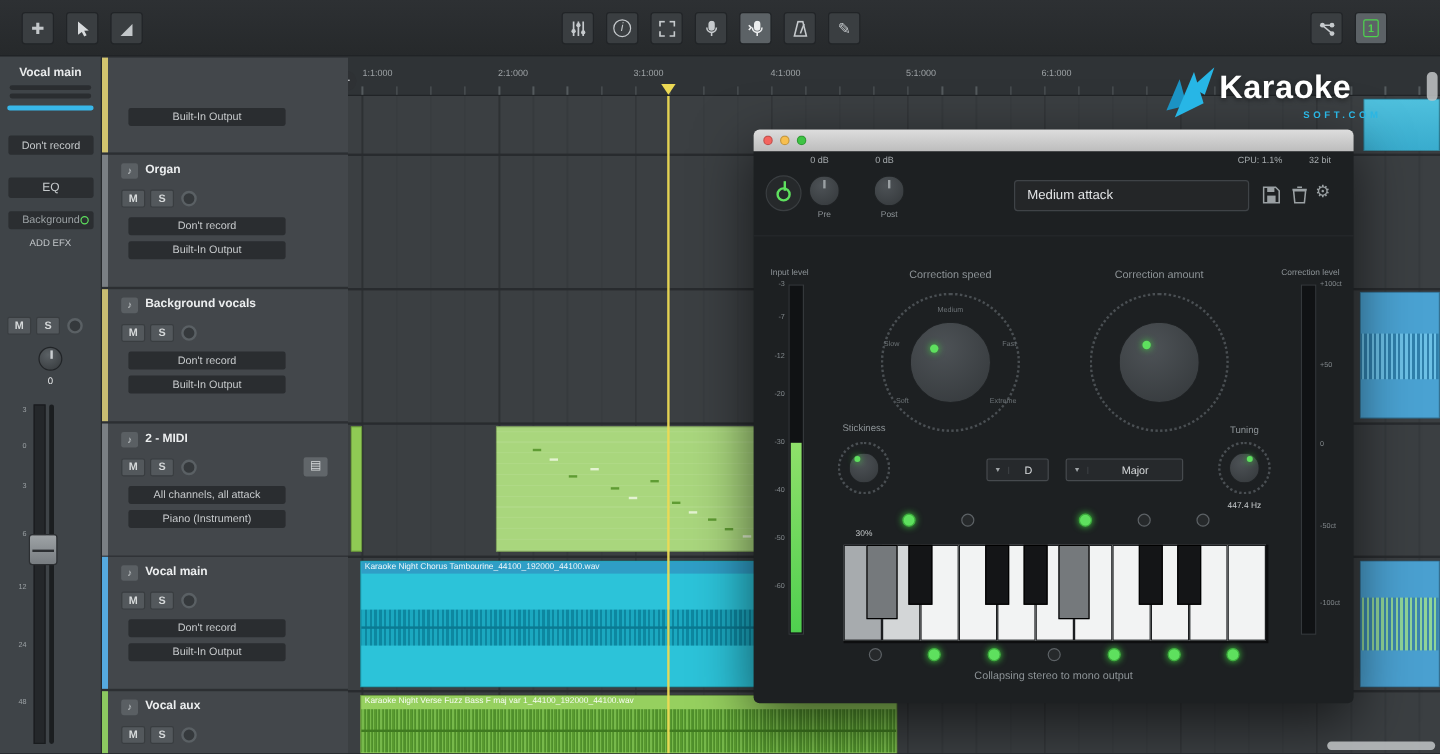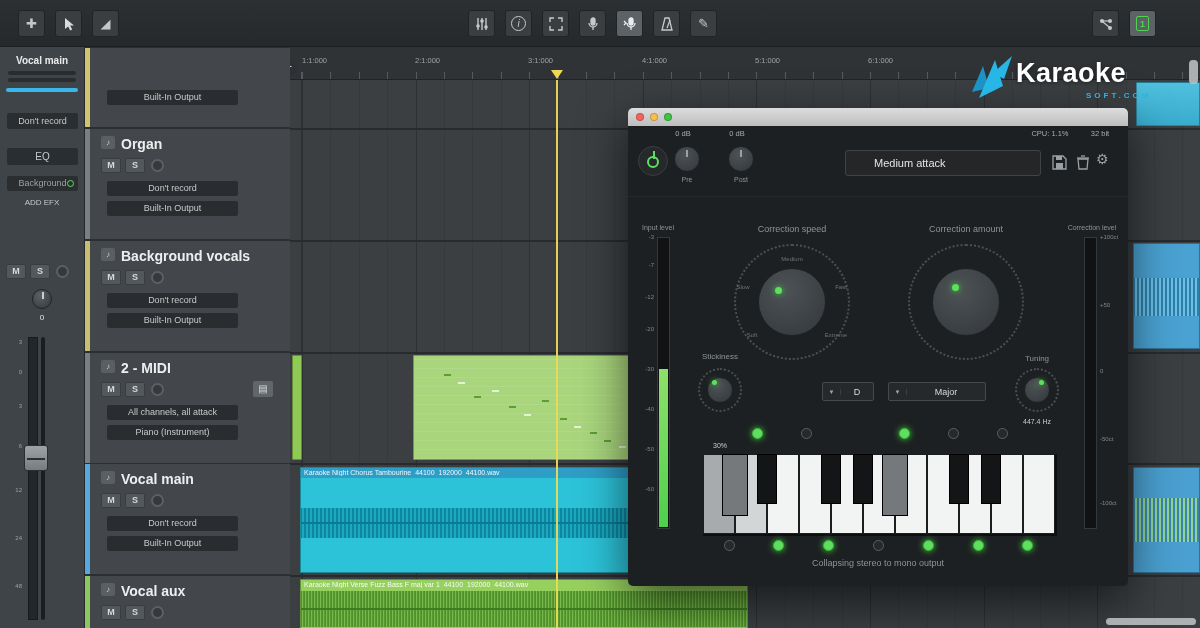--- a/index.html
+++ b/index.html
@@ -20,21 +20,21 @@
   .sbtn{position:absolute;background:#2b2e31;border-radius:2px;color:#c6cacc;font-size:9px;text-align:center;}
   .msbtn{position:absolute;width:20px;height:15px;background:#53585c;border:1px solid #393d40;border-radius:2px;font-size:9px;font-weight:bold;color:#d6d9da;text-align:center;line-height:13px;}
   .recbtn{position:absolute;width:13px;height:13px;border-radius:50%;background:#35393c;border:2px solid #5a6064;}
   .scalecol{position:absolute;font-size:6px;color:#9aa0a3;text-align:right;width:14px;}
 
   
   .panel{position:absolute;left:85px;top:47px;width:205px;height:581px;background:#2c2f32;z-index:9;}
   .tblock{position:absolute;left:0;width:205px;background:#43474b;}
   .cstrip{position:absolute;left:0;top:0;width:5px;height:100%;}
   .ticon{position:absolute;left:16px;top:7px;width:14px;height:13px;background:#5a5f63;border-radius:2px;color:#ccd0d2;font-size:8px;line-height:13px;text-align:center;}
-  .tname{position:absolute;left:36px;top:7px;font-size:14px;font-weight:bold;color:#eceeef;white-space:nowrap;}
+  .tname{position:absolute;left:36px;top:7px;font-size:10px;font-weight:bold;color:#eceeef;white-space:nowrap;}
   .pill{position:absolute;left:22px;width:131px;height:15px;background:#2a2d30;border-radius:2px;font-size:9px;color:#c7cacc;text-align:center;line-height:15px;white-space:nowrap;overflow:hidden;}
   .picon{position:absolute;width:13px;height:13px;color:#b9bdc0;font-size:12px;line-height:13px;text-align:center;}
 
   
   .ruler{position:absolute;left:290px;top:47px;width:910px;height:33px;background:#2f3336;border-bottom:1px solid #212427;z-index:4;}
   .ruler .ticks{position:absolute;left:0;bottom:0;width:100%;height:7px;background:repeating-linear-gradient(90deg,#545a5d 0 1px,transparent 1px 28.4px);background-position-x:12px;}
   .rlabel{position:absolute;top:9px;font-size:7.5px;color:#9da2a5;}
   .arrange{position:absolute;left:290px;top:80px;width:910px;height:548px;background:#3b3f42;
     background-image:repeating-linear-gradient(90deg,rgba(0,0,0,0.16) 0 1px,transparent 1px 113.6px),repeating-linear-gradient(90deg,rgba(0,0,0,0.08) 0 1px,transparent 1px 28.4px);
     background-position-x:12px;z-index:3;}
@@ -64,21 +64,21 @@
   .mscale{position:absolute;font-size:6px;color:#81878b;}
   .pselect{position:absolute;height:19px;background:#26292c;border:1px solid #464a4e;border-radius:2px;display:flex;align-items:center;font-size:9px;color:#d8dbdd;}
   .pselect .arr{width:18px;text-align:center;font-size:6px;color:#9fa4a7;border-right:1px solid #3a3e41;}
   .pselect .val{flex:1;text-align:center;}
   .piano{position:absolute;background:#0d0e0f;}
   .wkey{position:absolute;top:0;width:32px;height:80px;background:#f2f3f3;border:1px solid #1b1d1f;}
   .wkey.g1{background:#a7abae;}
   .wkey.g2{background:#d3d6d7;}
   .bkey{position:absolute;top:0;width:20px;height:50px;background:#141517;border:1px solid #000;z-index:2;}
   .bkey.gray{width:26px;height:62px;background:#75797c;}
-  .preset{position:absolute;background:#242628;border:1px solid #3f4347;border-radius:3px;color:#e2e4e6;font-size:11px;line-height:24px;padding-left:28px;}
+  .preset{position:absolute;background:#242628;border:1px solid #3f4347;border-radius:3px;color:#e2e4e6;font-size:11px;line-height:24px;padding-left:10px;}
   .power{position:absolute;width:30px;height:30px;border-radius:50%;background:#26292b;border:1px solid #3a3e41;}
   .power .ring2{position:absolute;left:8px;top:9px;width:12px;height:12px;border:2px solid #5ee05e;border-radius:50%;}
   .power .bar{position:absolute;left:14px;top:4px;width:2px;height:8px;background:#5ee05e;}
 
   
   .watermark{position:absolute;left:970px;top:54px;width:220px;height:52px;z-index:40;}
   .wm-name{position:absolute;left:46px;top:4px;font-size:27px;font-weight:bold;color:#ffffff;text-shadow:0 1px 4px rgba(0,0,0,0.45);letter-spacing:0.5px;}
   .wm-sub{position:absolute;left:116px;top:37px;font-size:8px;color:#2ab6e4;letter-spacing:3px;font-weight:bold;}
   .sbthumb{position:absolute;background:#c2c5c7;border-radius:4px;opacity:0.85;z-index:45;}
 </style>

